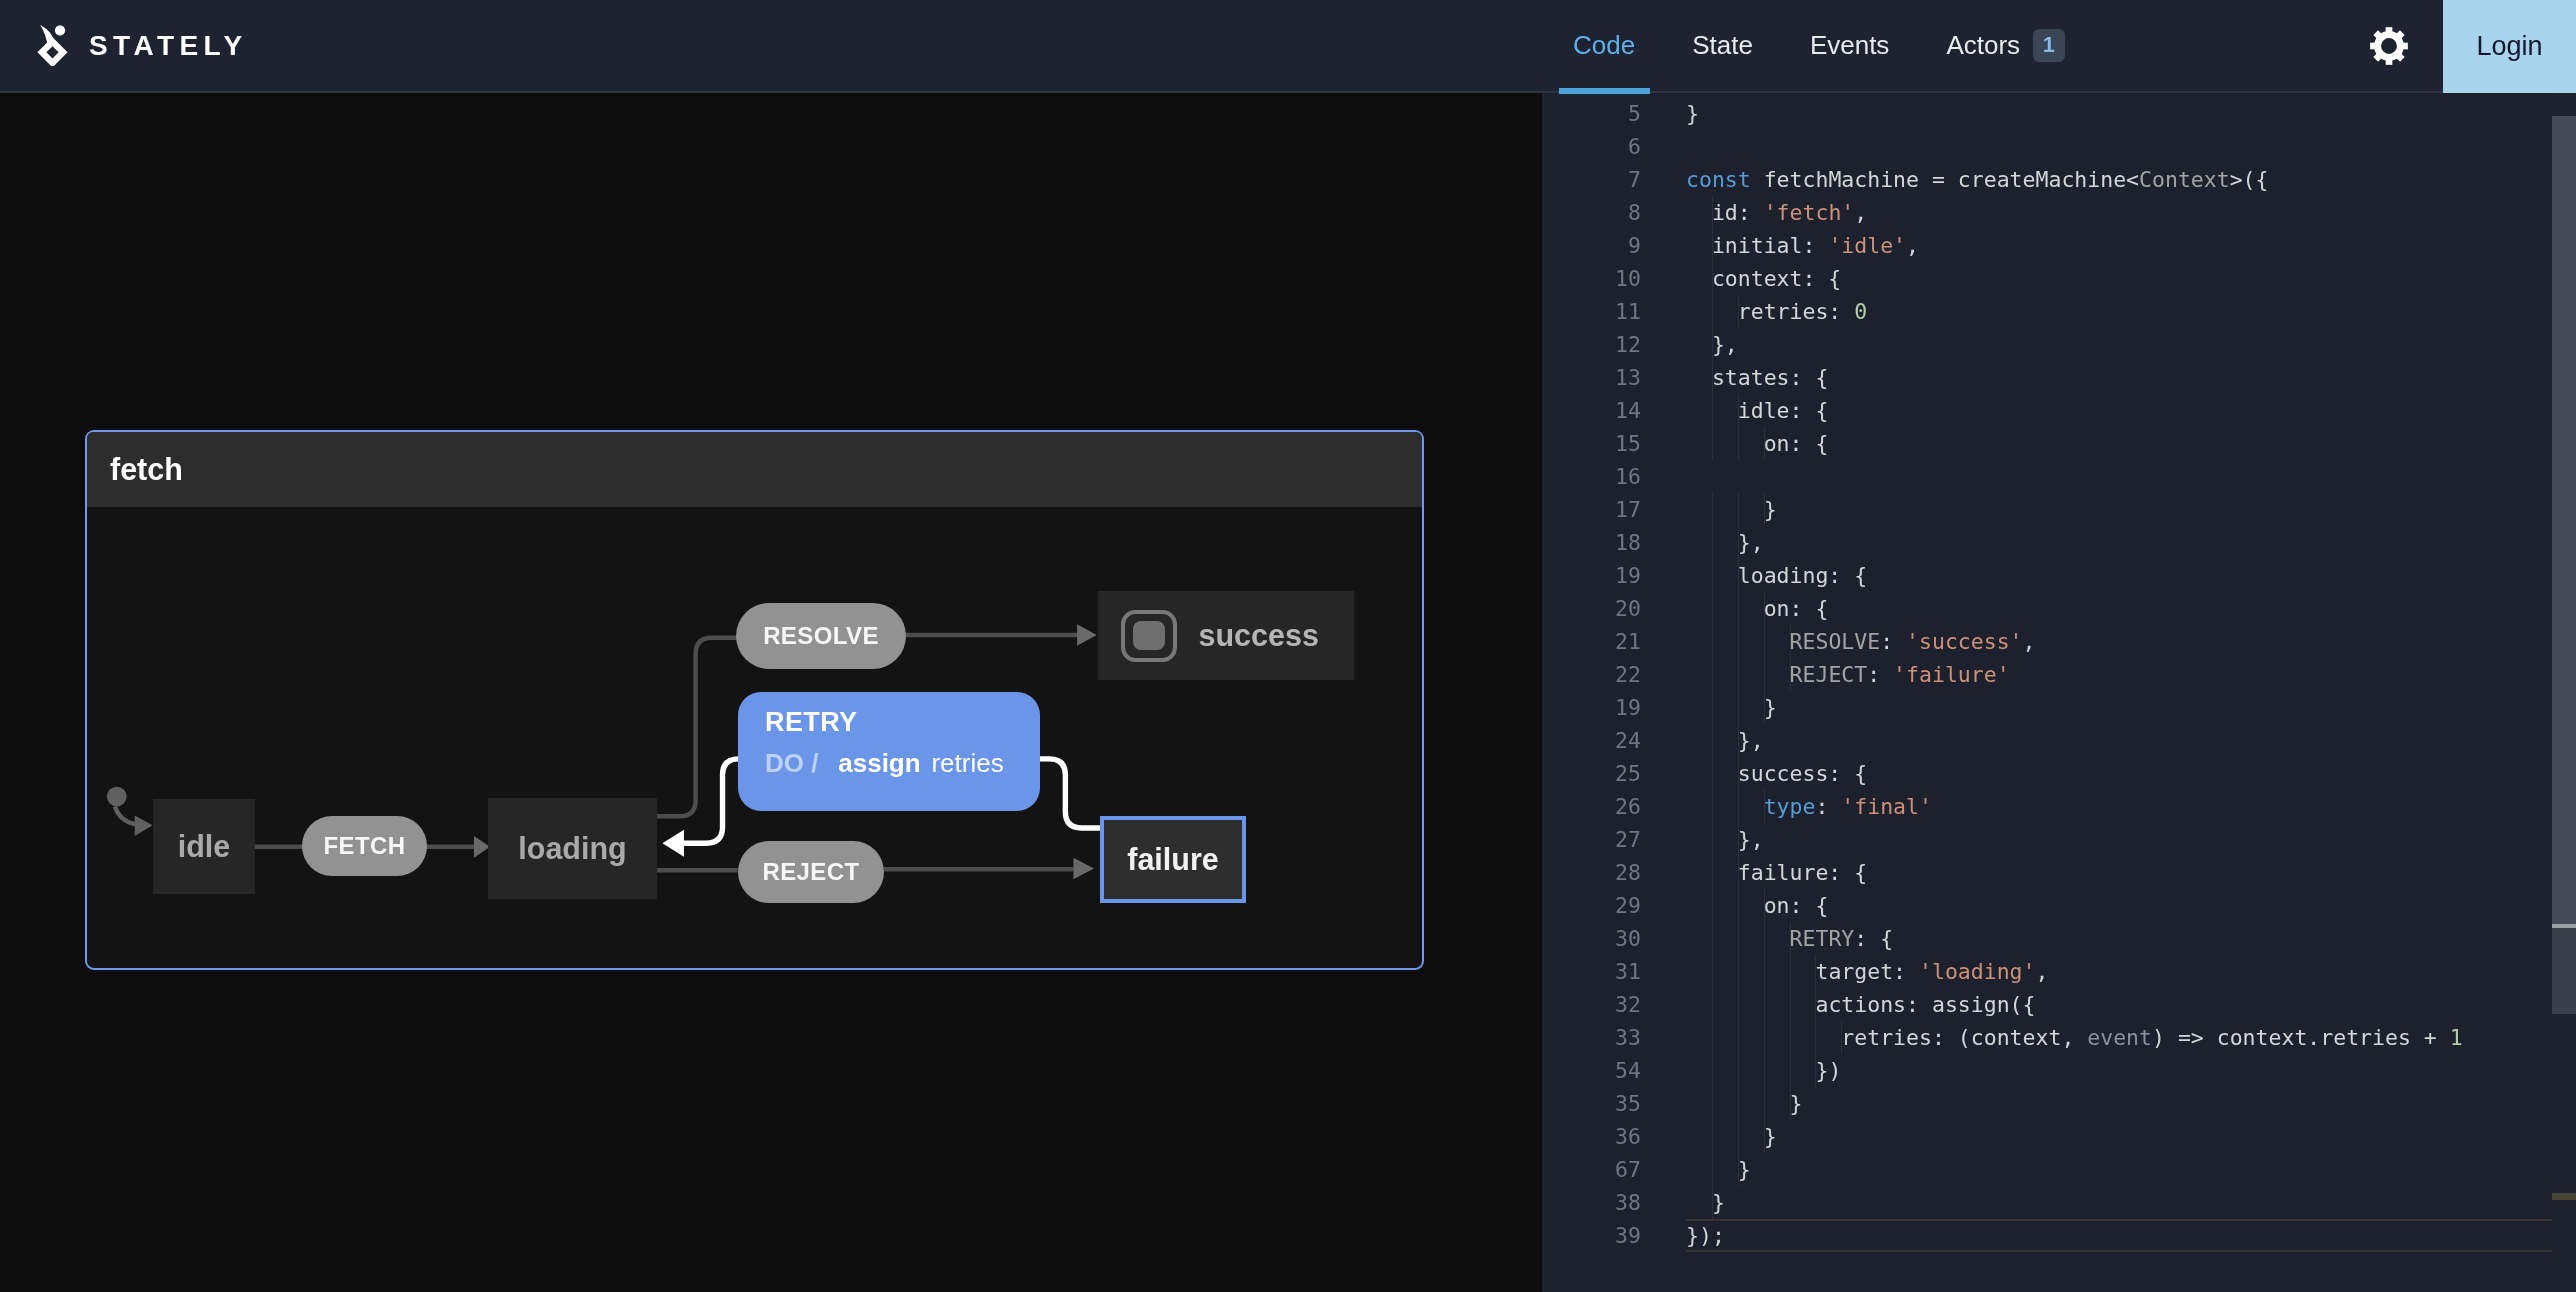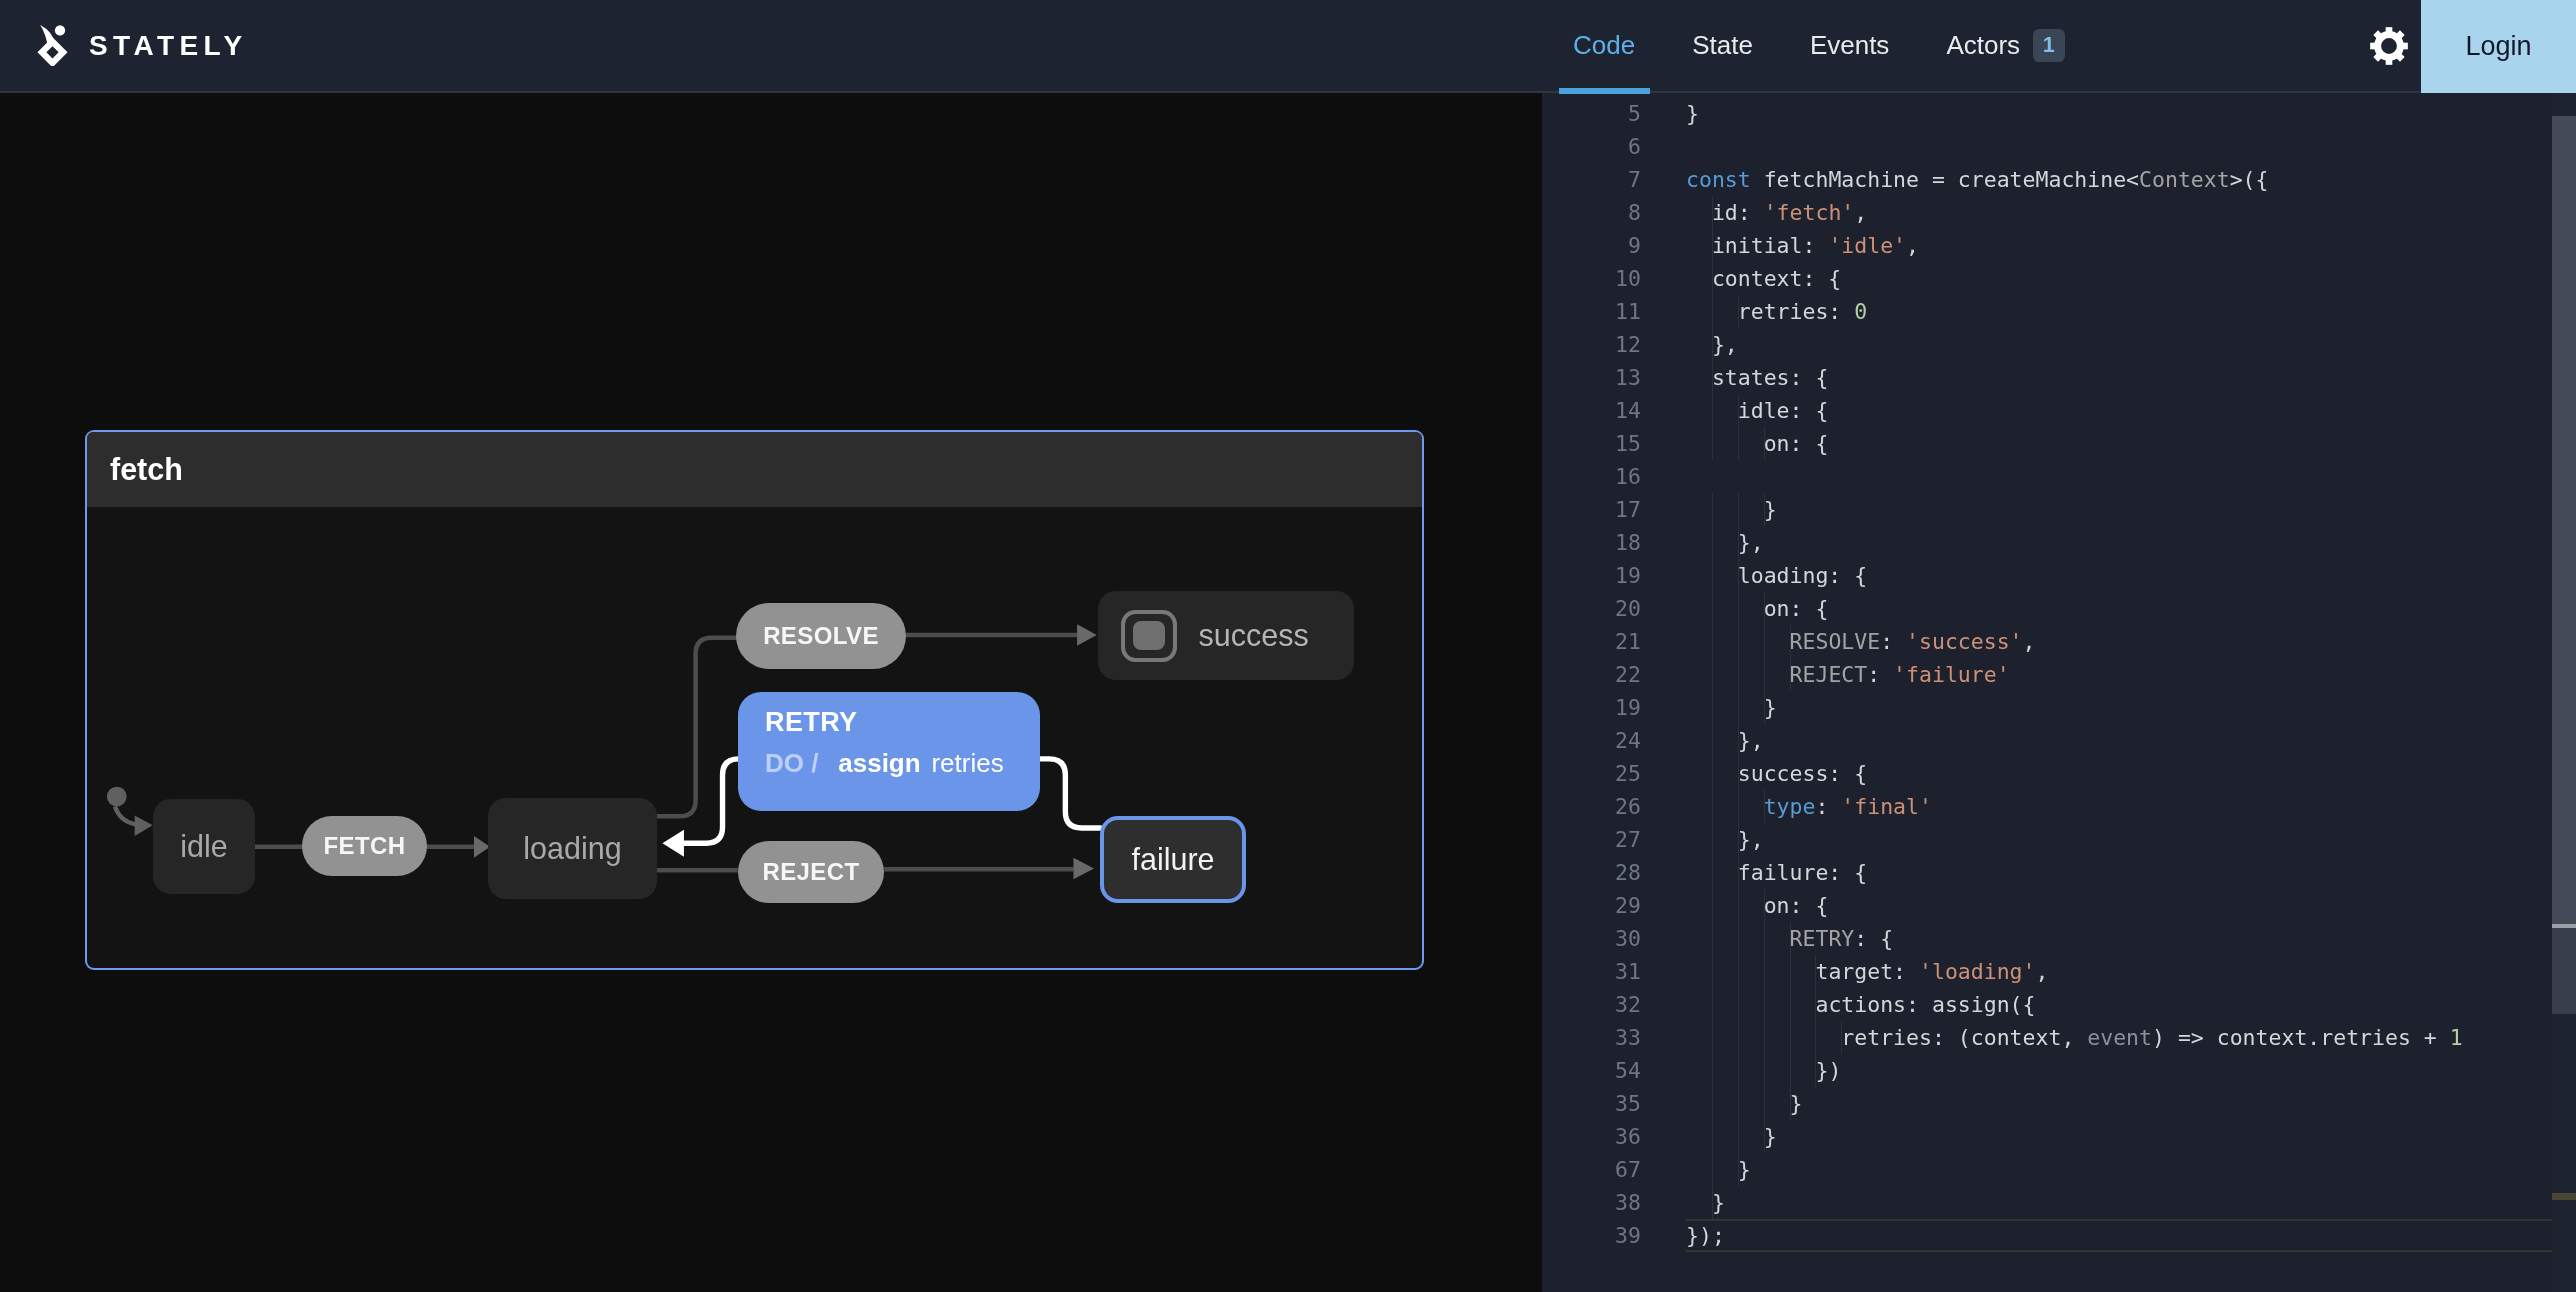--- a/index.html
+++ b/index.html
@@ -13,35 +13,35 @@
   .brand-text { color:#fff; font-size:28px; font-weight:700; letter-spacing:5.4px; }
   .nav { position:absolute; left:1573px; top:0; height:91px; display:flex; gap:57px; }
   .tab { position:relative; display:flex; align-items:center; height:91px; color:#e8eaee;
     font-size:26px; cursor:pointer; }
   .tab.active { color:#5fb0ea; }
   .tab.active::after { content:""; position:absolute; left:-14.4px; right:-14.4px; bottom:-2.7px;
     height:5.4px; background:#4aa3dd; }
   .badge { margin-left:12.6px; background:#3a4556; color:#85bbe8; font-size:21.5px; font-weight:700;
     border-radius:6.3px; padding:3.6px 10px; }
   .gear { position:absolute; left:2370px; top:27px; width:38px; height:38px; cursor:pointer; }
-  .login { position:absolute; right:0; top:0; width:155px; height:93px; background:#a9d4ee;
+  .login { position:absolute; right:0; top:0; width:133px; height:93px; background:#a9d4ee;
     color:#12182a; font-size:27px; font-weight:500; border:none; cursor:pointer; }
 
   
   .canvas { position:absolute; left:0; top:93px; width:1542px; height:1199px; background:#0d0d0d; }
   .canvas svg.edges { position:absolute; left:0; top:0; z-index:1; }
   .machine { position:absolute; left:85px; top:337px; width:1339px; height:540px;
     border:2.7px solid #6f9bef; border-radius:9px; background:#131313; z-index:0; }
   .machine-header { height:75px; background:#2d2d2d; border-radius:6.3px 6.3px 0 0;
     display:flex; align-items:center; padding-left:23px; }
   .machine-title { color:#fff; font-size:30.5px; font-weight:700; }
 
-  .state { position:absolute; background:#262626; border-radius:18px; z-index:2;
+  .state { position:absolute; background:#262626; border-radius:0; z-index:2;
     display:flex; align-items:center; justify-content:center;
-    color:#a9a9a9; font-size:30.5px; font-weight:400; cursor:pointer; }
+    color:#a9a9a9; font-size:30.5px; font-weight:700; cursor:pointer; }
   .state.idle    { left:153px;  top:706px; width:102px; height:95px; }
   .state.loading { left:488px;  top:705px; width:169px; height:101px; }
   .state.success { left:1098px; top:498px; width:256px; height:89px; justify-content:flex-start;
     padding-left:23px; gap:21.5px; color:#b5b5b5; }
   .state.failure { left:1100px; top:723px; width:146px; height:87px; background:#2e2e2e;
     border:4.5px solid #6b95e9; color:#f2f2f2; }
   .final-icon { width:56px; height:52px; border:4.5px solid #787878; border-radius:14.4px;
     display:flex; align-items:center; justify-content:center; }
   .final-icon i { display:block; width:32px; height:29px; background:#6f6f6f; border-radius:8px; }
 

